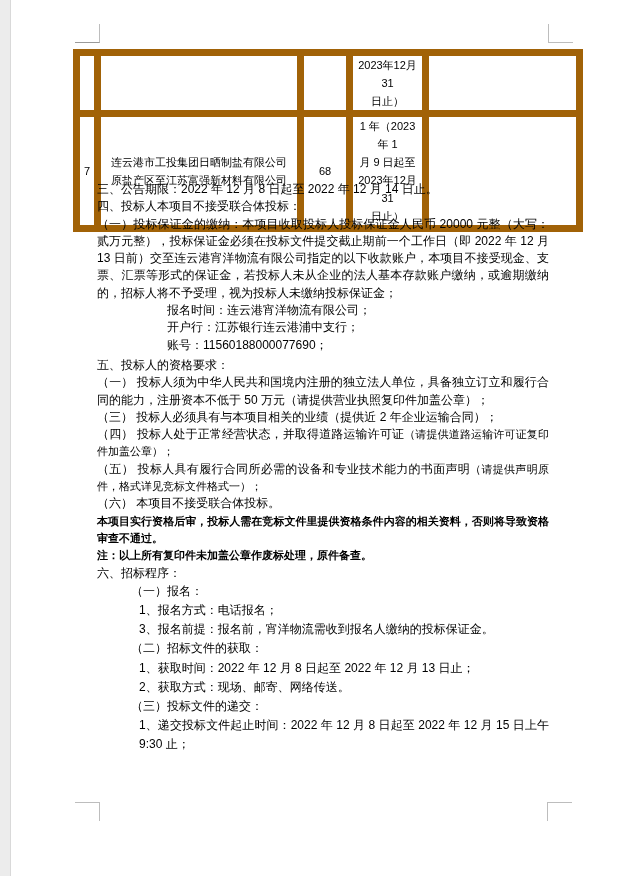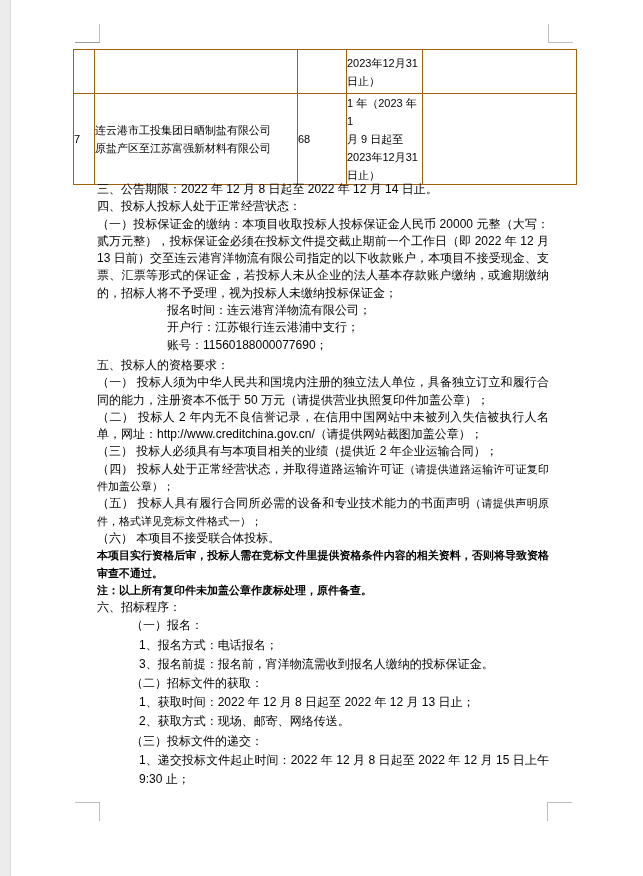--- a/index.html
+++ b/index.html
@@ -12,21 +12,21 @@
   .left-strip{position:absolute;left:0;top:0;width:10px;height:876px;background:#ececec;border-right:1px solid #d9d9d9;}
   
   .mark{position:absolute;width:24px;height:18px;}
   .mark.tl{left:75px;top:24px;border-bottom:1px solid #9a9a9a;border-right:1px solid #bdbdbd;}
   .mark.tr{left:548px;top:24px;border-bottom:1px solid #bdbdbd;border-left:1px solid #bdbdbd;}
   .mark.bl{left:75px;top:802px;border-top:1px solid #bdbdbd;border-right:1px solid #bdbdbd;}
   .mark.br{left:547px;top:802px;border-top:1px solid #bdbdbd;border-left:1px solid #bdbdbd;}
 
   
   table.sched{position:absolute;left:73px;top:49px;border-collapse:collapse;table-layout:fixed;width:503px;}
-  table.sched td{border:1px solid #a16207;vertical-align:middle;font-size:11px;line-height:17px;padding:0;}
+  table.sched td{border:7px solid #a16207;text-align:center;vertical-align:middle;font-size:11px;line-height:17px;padding:0;}
   table.sched tr.r-prev td{height:43px;}
   table.sched tr.r-7 td{height:74px;}
   .cell-line{display:block;}
   .period-cell .cell-line{line-height:18px;}
   .company-cell .cell-line{line-height:18px;}
 
   
   .doc{position:absolute;left:97px;top:181px;width:452px;font-size:12px;line-height:17.3px;text-align:justify;}
   .doc p{margin:0;}
   .bold{font-weight:normal;}
@@ -80,33 +80,32 @@
         <span class="cell-line">日止）</span>
       </td>
       <td></td>
     </tr>
   </tbody>
     </table>
 
   <div class="doc">
     <p class="bold">三、公告期限：2022 年 12 月 8 日起至 2022 年 12 月 14 日止。</p>
 
-    <p><span class="bold">四、投标人</span><span>投标人处于正常经营状态：</span></p>
+    <p><span class="bold">四、投标人</span><span>本项目不接受联合体投标：</span></p>
 
     <p><span>（一）投标保证金的缴纳：本项目收取投标人投标保证金人民币 20000 元整（大写：贰万元整），投标保证金必须在投标文件提交截止期前一个工作日</span><span class="bold">（即 2022 年 12 月 13 日前）</span><span>交至连云港宵洋物流有限公司指定的以下收款账户，本项目不接受现金、支票、汇票等形式的保证金，若投标人未从企业的法人基本存款账户缴纳，或逾期缴纳的，招标人将不予受理，视为投标人未缴纳投标保证金；</span></p>
 
 
     <p class="indent-acct">报名时间：连云港宵洋物流有限公司；</p>
     <p class="indent-acct">开户行：江苏银行连云港浦中支行；</p>
     <p class="indent-acct">账号：11560188000077690；</p>
 
     <p class="bold gap-top">五、投标人的资格要求：</p>
 
     <p>（一） 投标人须为中华人民共和国境内注册的独立法人单位，具备独立订立和履行合同的能力，注册资本不低于 50 万元（请提供营业执照复印件加盖公章）；</p>
-    <p>（二） 投标人 2 年内无不良信誉记录，在信用中国网站中未被列入失信被执行人名单，网址：http://www.creditchina.gov.cn/（请提供网站截图加盖公章）；</p>
     <p>（三） 投标人必须具有与本项目相关的业绩（提供近 2 年企业运输合同）；</p>
     <p><span>（四） 投标人处于正常经营状态，并取得道路运输许可证</span><span class="small-note">（请提供道路运输许可证复印件加盖公章）；</span></p>
     <p><span>（五） 投标人具有履行合同所必需的设备和专业技术能力的书面声明</span><span class="small-note">（请提供声明原件，格式详见竞标文件格式一）；</span></p>
     <p>（六） 本项目不接受联合体投标。</p>
 
     <p class="note-line">本项目实行资格后审，投标人需在竞标文件里提供资格条件内容的相关资料，否则将导致资格审查不通过。</p>
     <p class="note-line">注：以上所有复印件未加盖公章作废标处理，原件备查。</p>
 
     <p class="bold">六、招标程序：</p>
 

